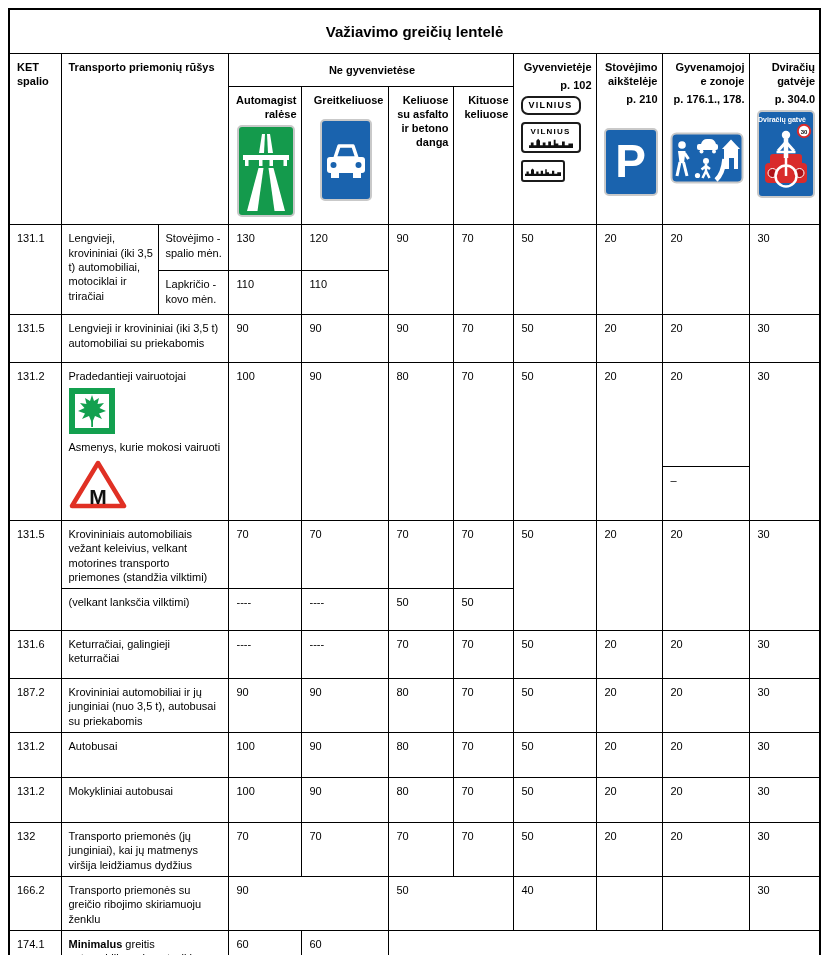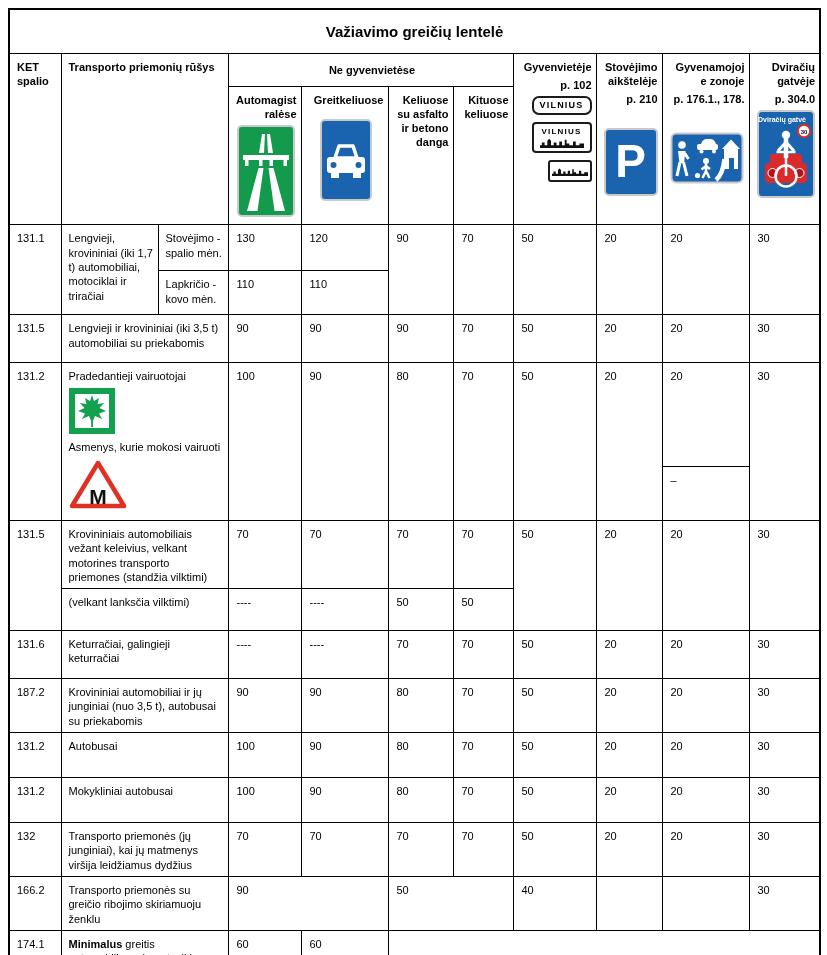--- a/index.html
+++ b/index.html
@@ -5,21 +5,21 @@
   html,body { margin:0; padding:0; background:#fff; }
   body { width:827px; height:955px; font-family:"Liberation Sans", sans-serif; color:#000; }
   .wrap { padding:8px 8px 0 8px; }
   table { border-collapse:collapse; table-layout:fixed; width:811px; border:2px solid #000; }
   td { border:1px solid #000; vertical-align:top; padding:6px 4px 4px 7px; font-size:11px; line-height:1.3; overflow:hidden; word-wrap:break-word; }
   td.title-cell { text-align:center; vertical-align:middle; font-size:15px; font-weight:bold; padding:4px; }
   .hb { font-weight:bold; }
   .banner { text-align:center; vertical-align:middle; font-weight:bold;margin-top:44px; }
   .subh div.lbl { font-weight:bold; margin-bottom:4px; overflow-wrap:anywhere;text-align:right; }
   .sigwrap { text-align:center; }
-  .stack { margin-top:2px; display:flex; flex-direction:column; gap:7px; align-items:flex-end; }
+  .stack { margin-top:2px; display:flex; flex-direction:column; gap:7px; align-items:flex-start; }
   .sign-city { box-sizing:border-box; width:60px; height:19px; border:2px solid #1b1b1b; border-radius:7px; display:flex; align-items:center; justify-content:center; font-weight:bold; font-size:9px; letter-spacing:1.2px; background:#fff; }
   .sign-city2 { box-sizing:border-box; width:60px; height:31px; border:2px solid #1b1b1b; border-radius:4px; display:flex; flex-direction:column; align-items:center; justify-content:center; font-weight:bold; font-size:8px; letter-spacing:1.2px; background:#fff; }
   .sign-city3 { box-sizing:border-box; width:44px; height:22px; border:2px solid #1b1b1b; border-radius:3px; display:flex; align-items:center; justify-content:center; background:#fff; }
   .sign-p { box-sizing:border-box; width:54px; height:68px; background:#1a63ae; border:2px solid #c9c9c9; border-radius:5px; color:#fff; font-weight:bold; font-size:46px; display:flex; align-items:center; justify-content:center; margin:22px auto 0 auto; }
   svg text { font-family:"Liberation Sans", sans-serif; }
   .veh-signs svg { display:block; margin:4px 0 6px 0; }
   .num { padding-left:8px; }
 </style>
 </head>
 <body>
@@ -158,21 +158,21 @@
     <td class="subh">
       <div class="lbl">Keliuose su asfalto ir betono danga</div>
     </td>
     <td class="subh">
       <div class="lbl">Kituose keliuose</div>
     </td>
   </tr>
 
   <tr style="height:46px">
     <td rowspan="2">131.1</td>
-    <td rowspan="2">Lengvieji, krovininiai (iki 1,7 t) automobiliai, motociklai ir triračiai</td>
+    <td rowspan="2">Lengvieji, krovininiai (iki 3,5 t) automobiliai, motociklai ir triračiai</td>
     <td>Stovėjimo - spalio mėn.</td>
     <td class="num">130</td>
     <td class="num">120</td>
     <td rowspan="2" class="num">90</td>
     <td rowspan="2" class="num">70</td>
     <td rowspan="2" class="num">50</td>
     <td rowspan="2" class="num">20</td>
     <td rowspan="2" class="num">20</td>
     <td rowspan="2" class="num">30</td>
   </tr>

